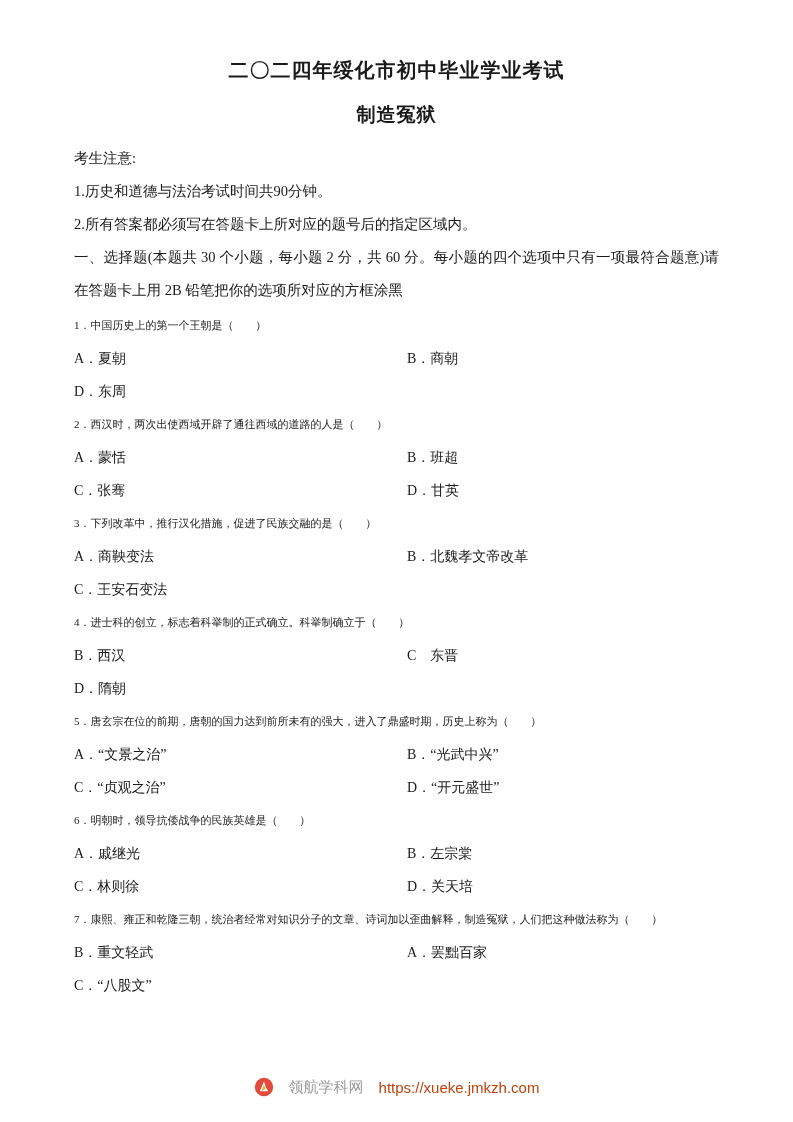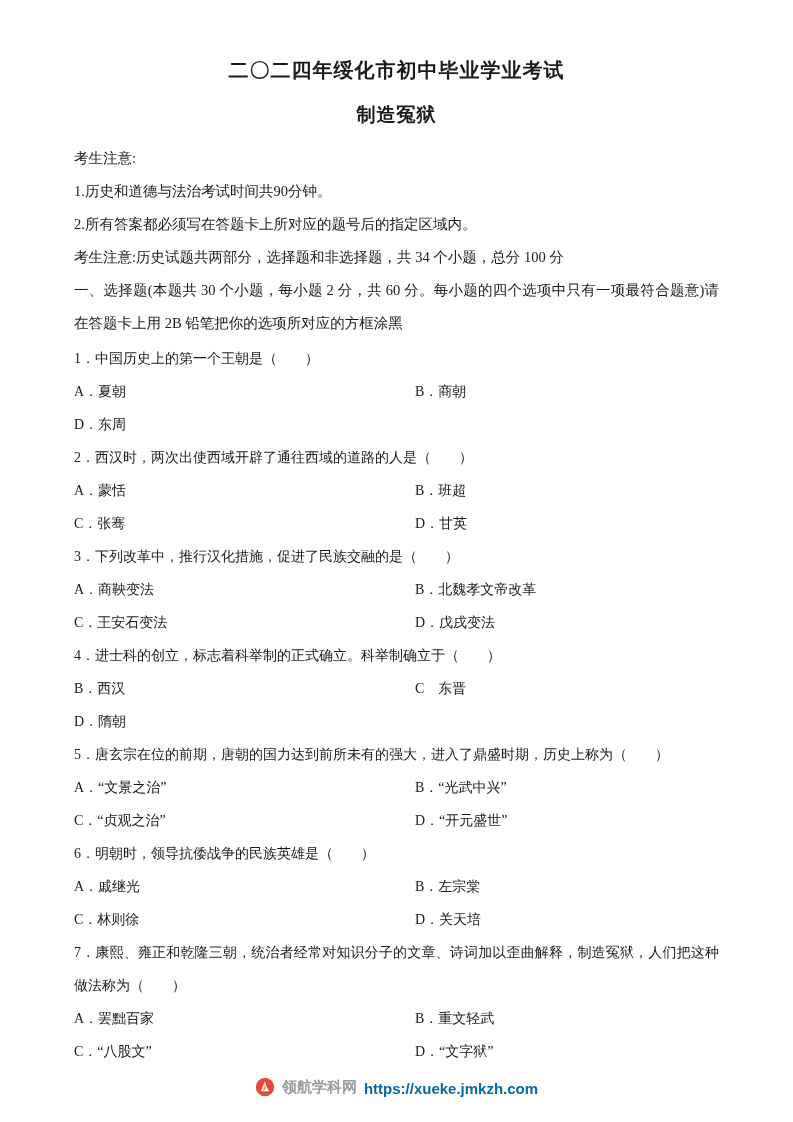--- a/index.html
+++ b/index.html
@@ -41,50 +41,49 @@
     margin: 0;
     text-align: justify;
   }
   .questions {
     margin-top: 2px;
   }
   .question {
     margin: 0;
   }
   .stem {
-    font-size: 14px;
+    font-size: 11px;
     font-weight: normal;
     line-height: 33px;
     text-align: justify;
   }
   .options {
     display: grid;
     grid-template-columns: 325px 1fr;
-    column-gap: 16px;
+    column-gap: 8px;
   }
   .option {
     font-size: 14px;
     line-height: 33px;
     white-space: nowrap;
   }
   .footer {
     position: absolute;
     left: 0;
     bottom: 22px;
     width: 100%;
     text-align: center;
     font-size: 15px;
     color: #9b9b9b;
     font-family: "Liberation Sans", "DejaVu Sans", sans-serif;
   }
   .footer-inner {
     display: inline-flex;
-    align-items: flex-end;
-    gap: 7px;
-    font-weight: bold;
+    align-items: center;
+    gap: 15px;
   }
   .logo-icon {
     width: 20px;
     height: 20px;
     display: inline-block;
     vertical-align: middle;
   }
   .footer a {
     color: #9b9b9b;
     text-decoration: none;
@@ -95,21 +94,20 @@
 
 <div class="page">
 
   <h1 class="title">二〇二四年绥化市初中毕业学业考试</h1>
   <h2 class="subtitle">制造冤狱</h2>
 
   <div>
     <p class="notice">考生注意:</p>
     <p class="notice">1.历史和道德与法治考试时间共90分钟。</p>
     <p class="notice">2.所有答案都必须写在答题卡上所对应的题号后的指定区域内。</p>
-    <p class="notice">考生注意:历史试题共两部分，选择题和非选择题，共 34 个小题，总分 100 分</p>
     <p class="notice">一、选择题(本题共 30 个小题，每小题 2 分，共 60 分。每小题的四个选项中只有一项最符合题意)请在答题卡上用 2B 铅笔把你的选项所对应的方框涂黑</p>
   </div>
 
   <div class="questions">
       <div class="question">
         <div class="stem">1．中国历史上的第一个王朝是（　　）</div>
         <div class="options">
           <div class="option">A．夏朝</div>
           <div class="option">B．商朝</div>
           <div class="option">D．东周</div>
@@ -123,21 +121,20 @@
           <div class="option">C．张骞</div>
           <div class="option">D．甘英</div>
         </div>
       </div>
       <div class="question">
         <div class="stem">3．下列改革中，推行汉化措施，促进了民族交融的是（　　）</div>
         <div class="options">
           <div class="option">A．商鞅变法</div>
           <div class="option">B．北魏孝文帝改革</div>
           <div class="option">C．王安石变法</div>
-          <div class="option">D．戊戌变法</div>
         </div>
       </div>
       <div class="question">
         <div class="stem">4．进士科的创立，标志着科举制的正式确立。科举制确立于（　　）</div>
         <div class="options">
           <div class="option">B．西汉</div>
           <div class="option">C　东晋</div>
           <div class="option">D．隋朝</div>
         </div>
       </div>
@@ -155,33 +152,32 @@
         <div class="options">
           <div class="option">A．戚继光</div>
           <div class="option">B．左宗棠</div>
           <div class="option">C．林则徐</div>
           <div class="option">D．关天培</div>
         </div>
       </div>
       <div class="question">
         <div class="stem">7．康熙、雍正和乾隆三朝，统治者经常对知识分子的文章、诗词加以歪曲解释，制造冤狱，人们把这种做法称为（　　）</div>
         <div class="options">
+          <div class="option">B．重文轻武</div>
           <div class="option">A．罢黜百家</div>
-          <div class="option">B．重文轻武</div>
           <div class="option">C．“八股文”</div>
-          <div class="option">D．“文字狱”</div>
         </div>
       </div>
     </div>
 
   <div class="footer" style="color: rgb(155, 155, 155);">
     <span class="footer-inner">
       <svg class="logo-icon" viewBox="0 0 24 24" aria-hidden="true">
         <circle cx="12" cy="12" r="11" fill="#e14a3c"></circle>
         <path d="M7 17 L12 5 L14 12 L17 17 Z" fill="#ffffff"></path>
         <path d="M9 17 L12 9 L13.5 14 Z" fill="#f5a623"></path>
       </svg>
       <span>领航学科网</span>
-      <a href="#" style="color: #0369a1;">https://xueke.jmkzh.com</a>
+      <a href="#" style="color: #c2410c;">https://xueke.jmkzh.com</a>
     </span>
   </div>
 
 </div>
 
 </body></html>

